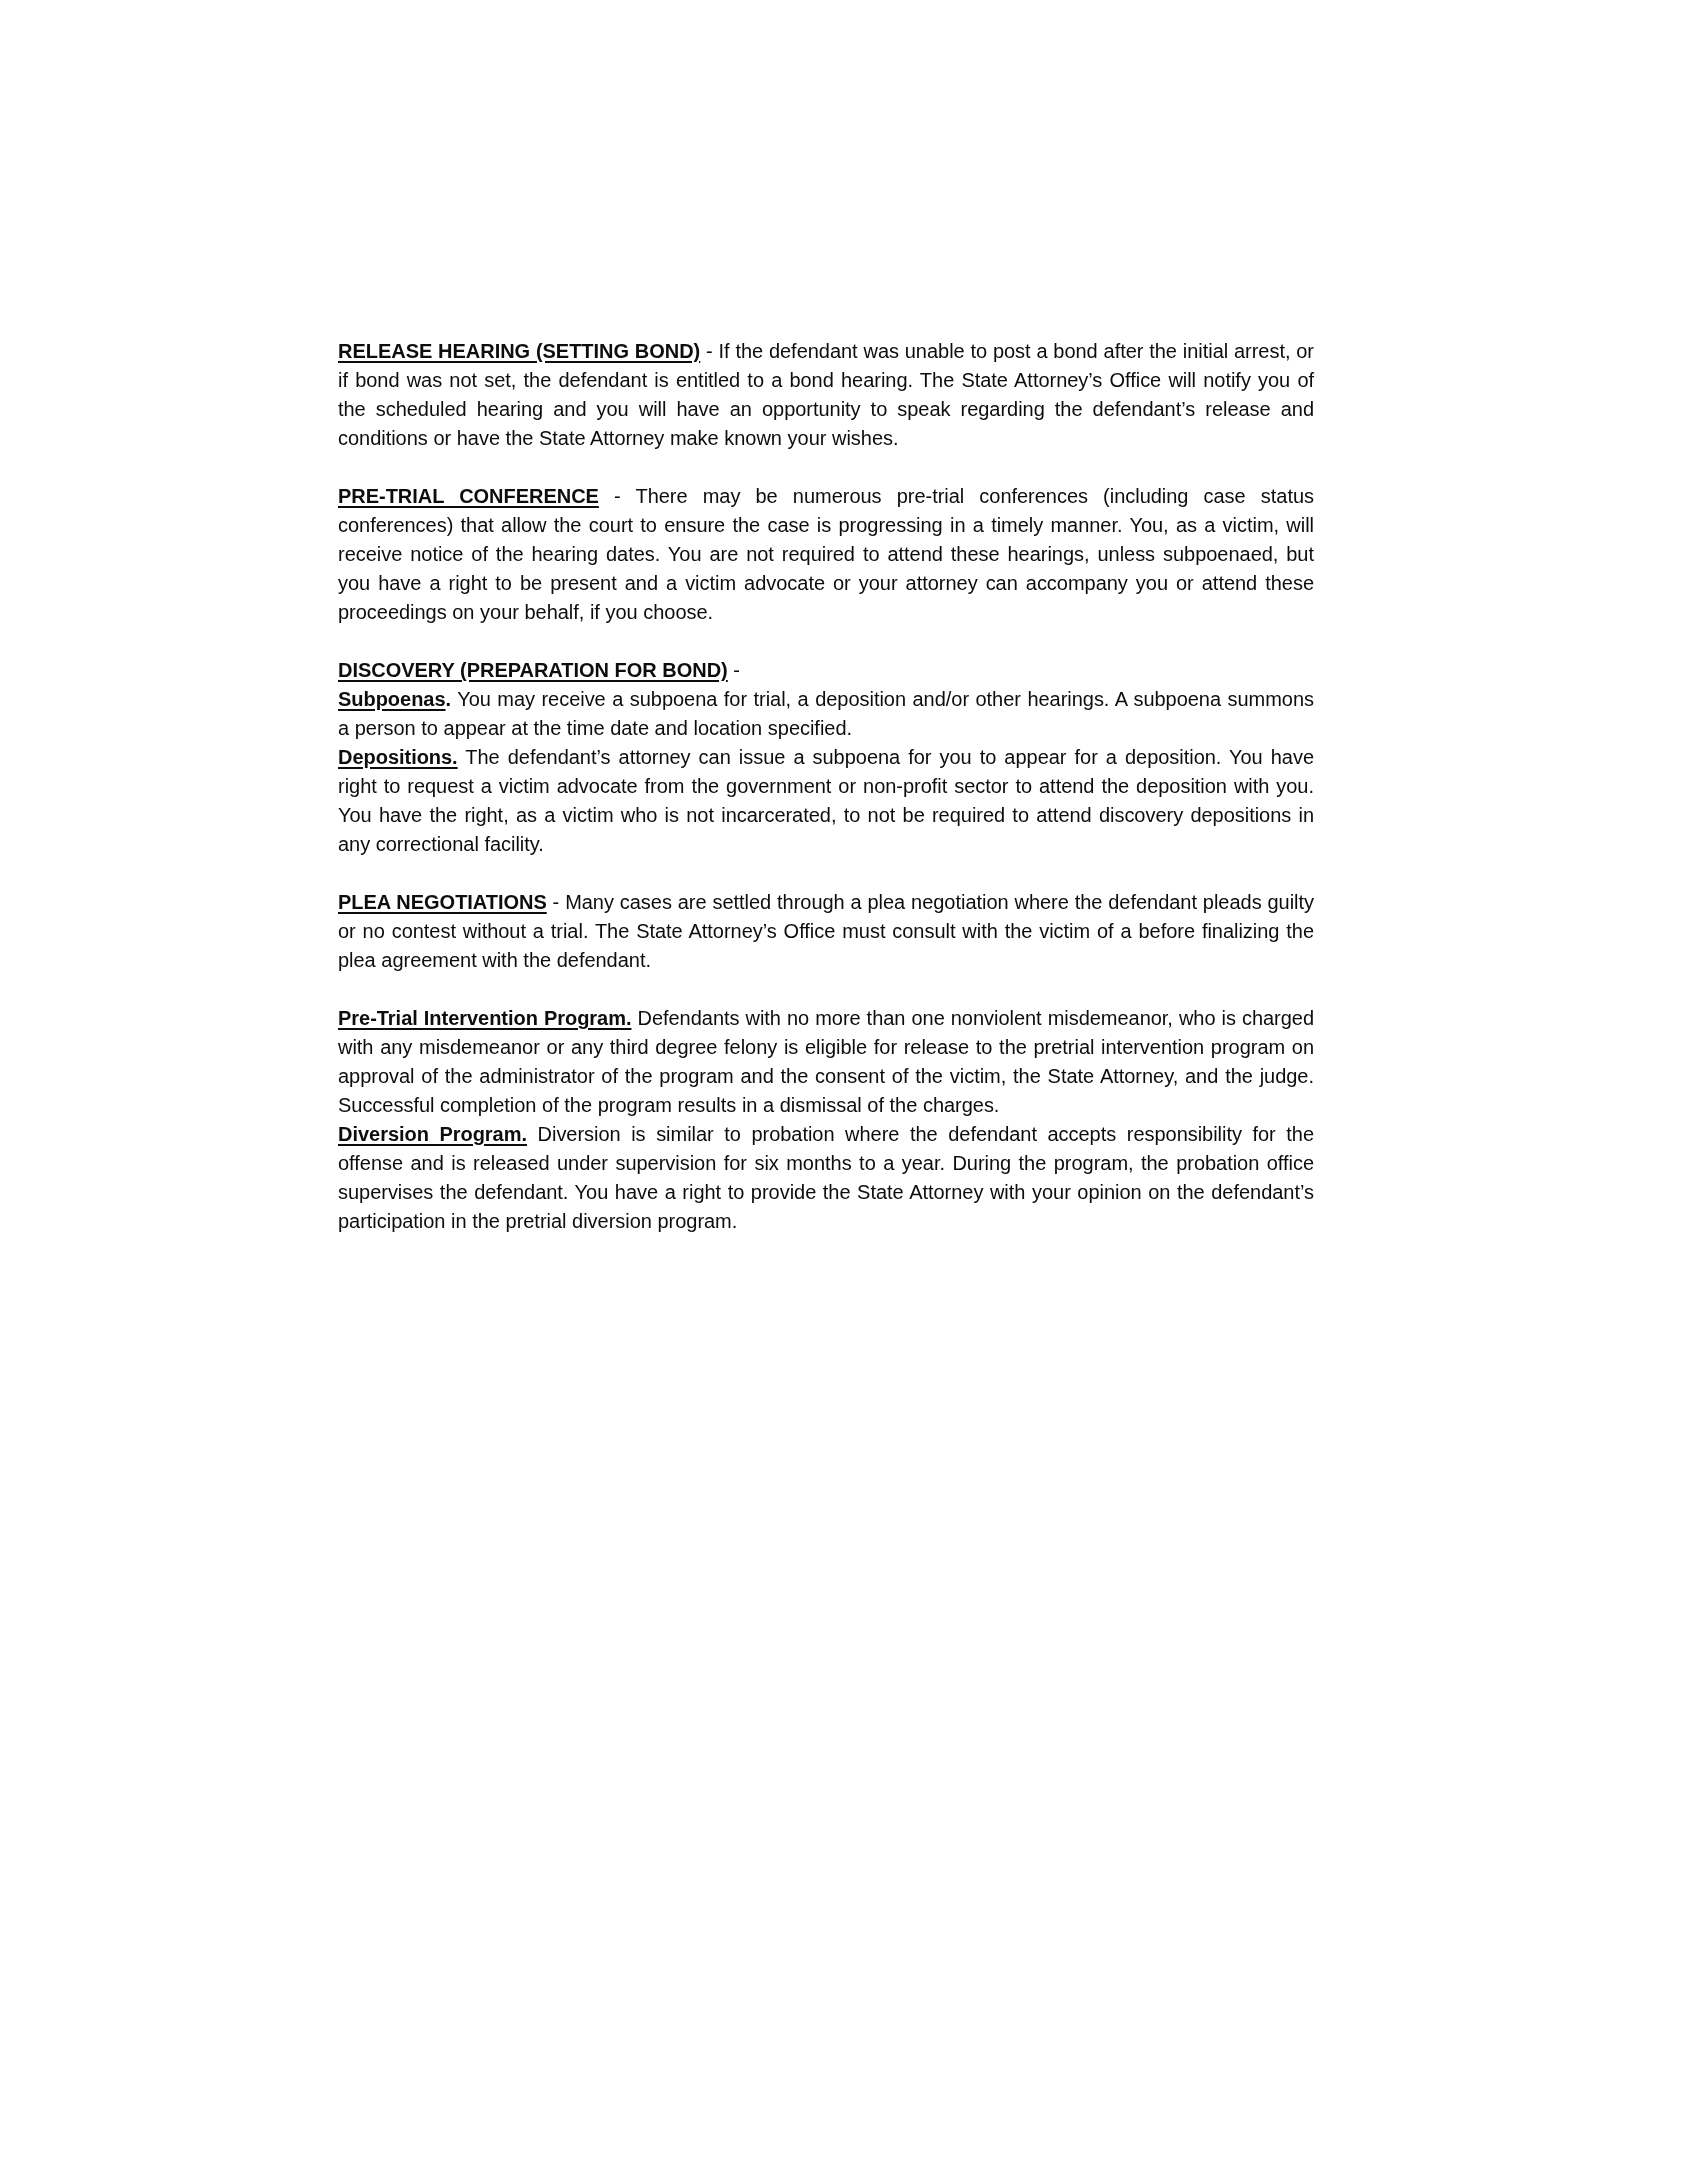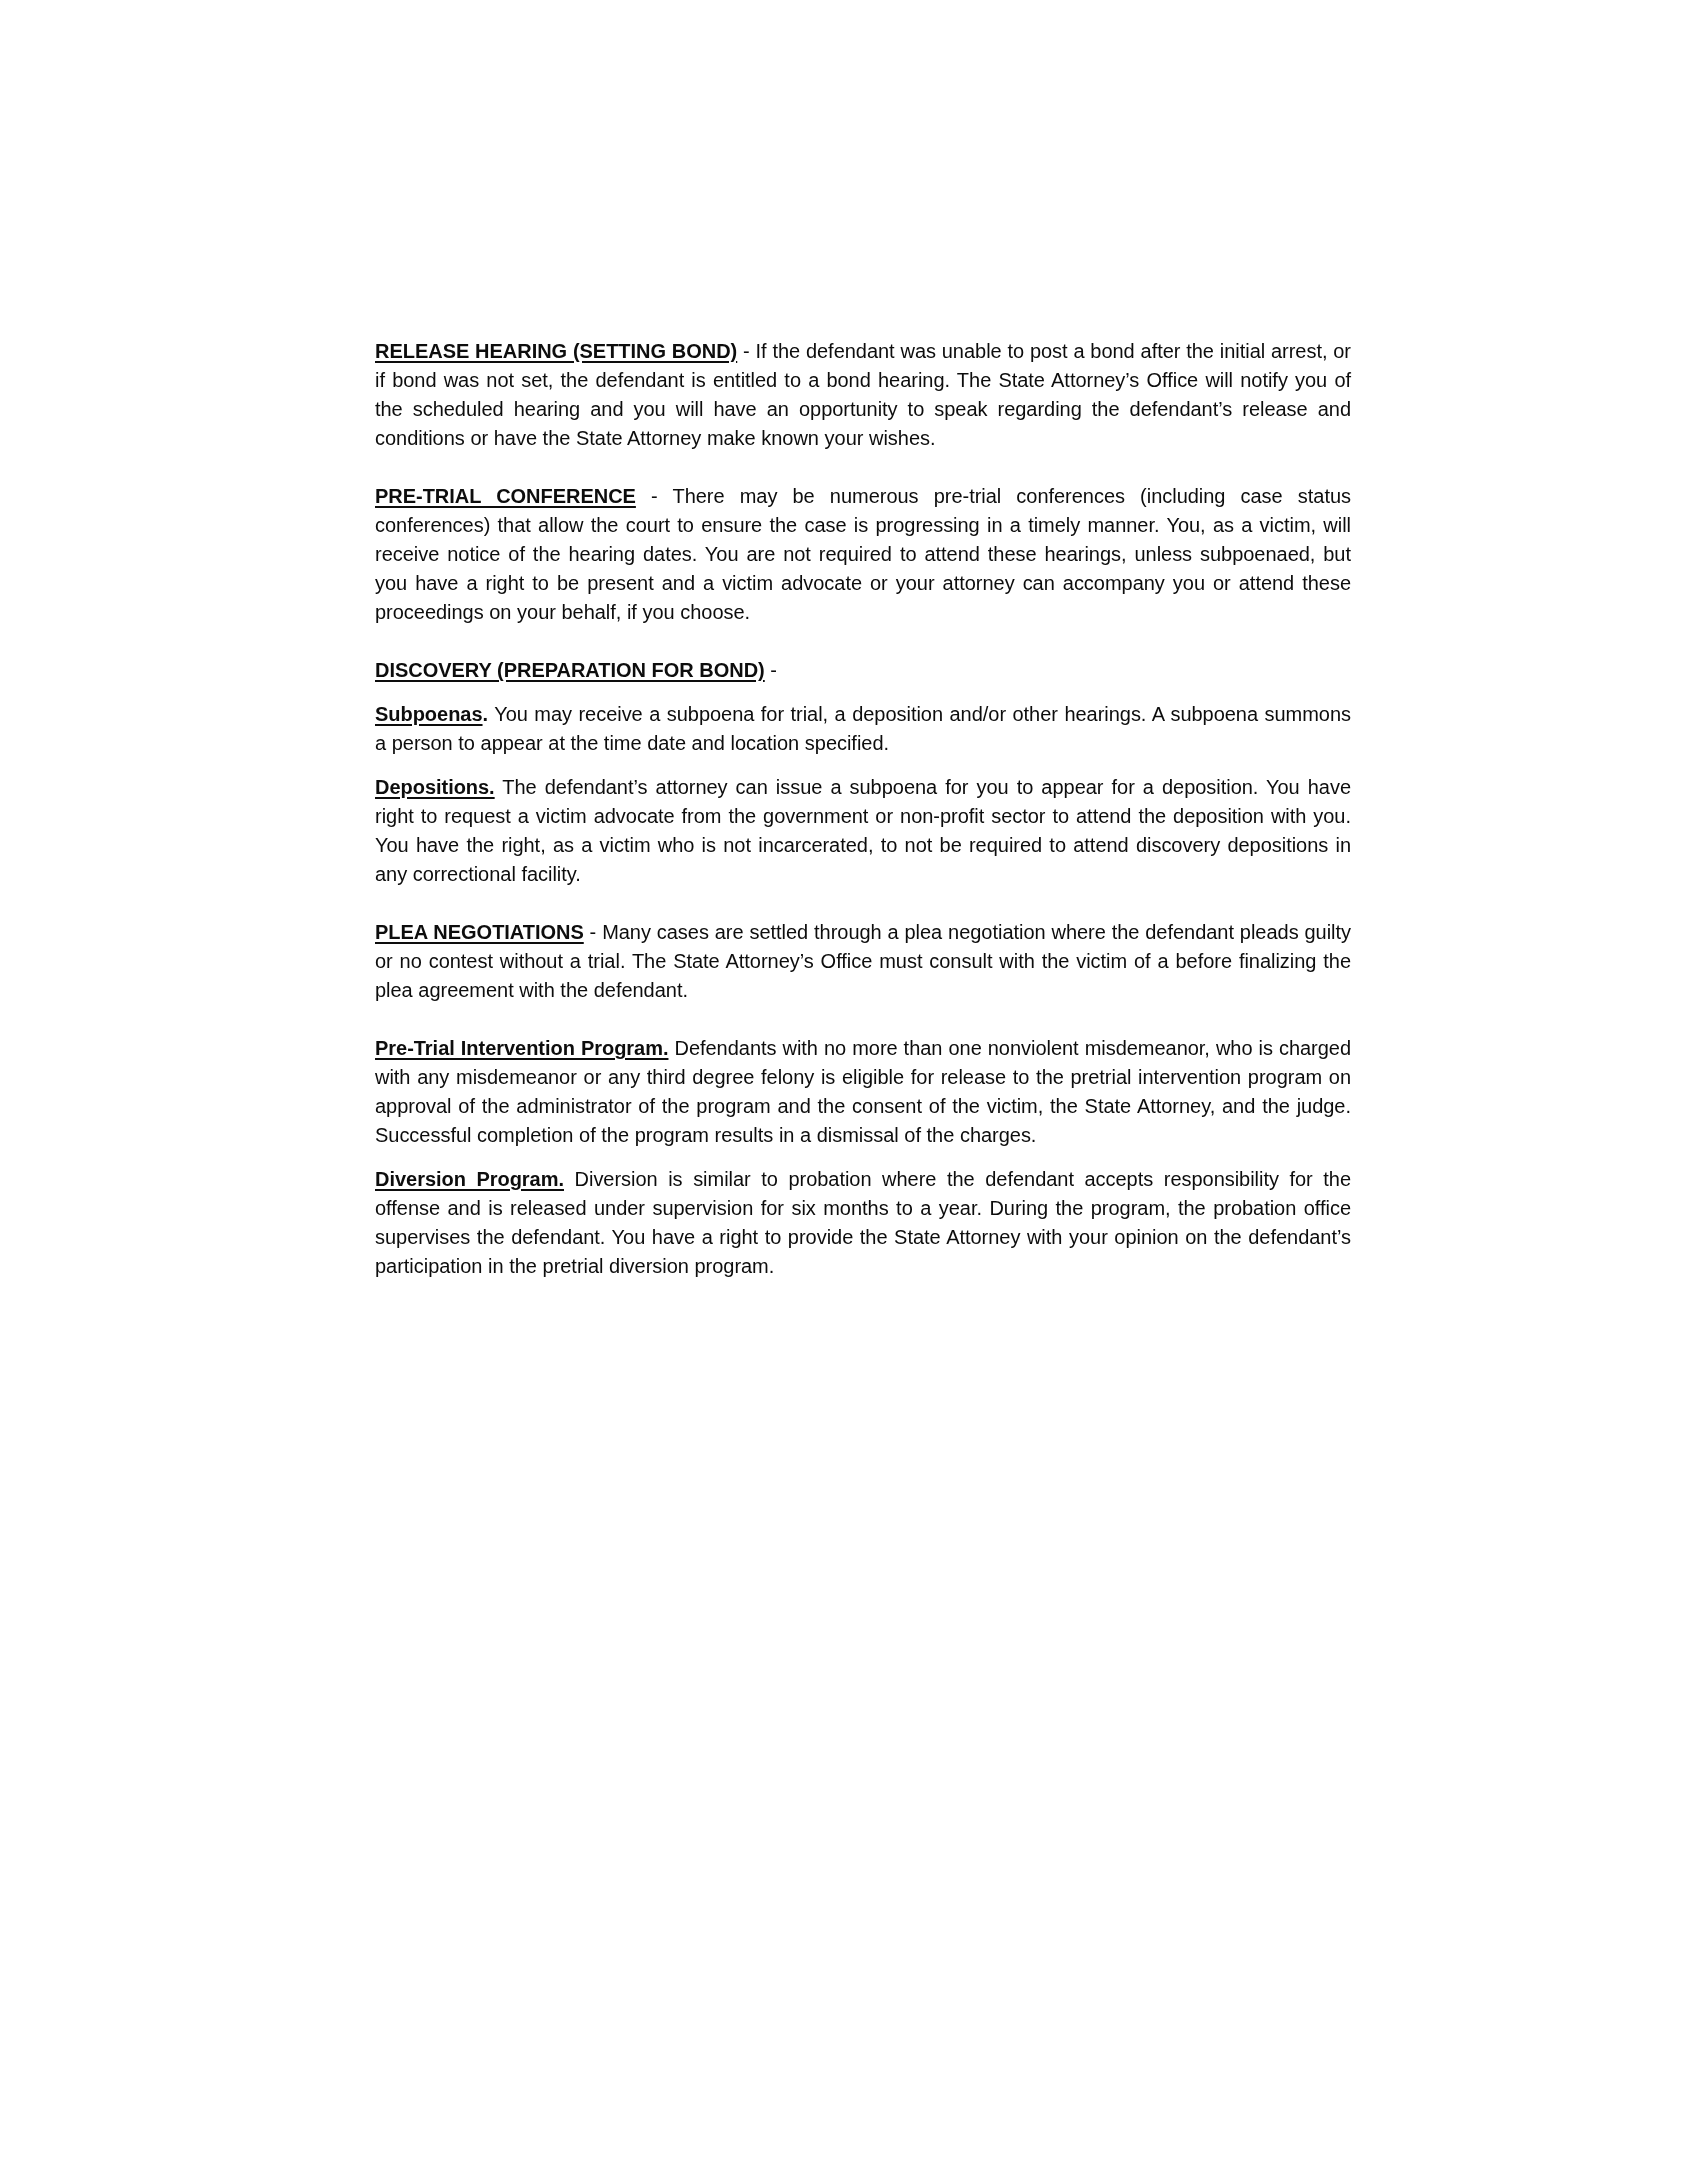--- a/index.html
+++ b/index.html
@@ -13,36 +13,36 @@
   .page {
     position: relative;
     width: 1687px;
     height: 2183px;
     background: #ffffff;
     overflow: hidden;
     box-sizing: border-box;
   }
   .content {
     position: absolute;
-    left: 375px;
+    left: 338px;
     top: 337px;
     width: 976px;
   }
   .para {
     font-size: 20px;
     line-height: 29px;
     color: #0d0d0d;
     text-align: justify;
     text-justify: inter-word;
     margin: 0;
     letter-spacing: -0.03px;
     word-spacing: 0.1px;
   }
   .para + .para {
-    margin-top: 15px;
+    margin-top: 0;
   }
   .gap {
     height: 29px;
   }
   .hd {
     font-weight: bold;
     text-decoration: underline;
     text-underline-offset: 2.6px;
     text-decoration-thickness: 1.7px;
   }

